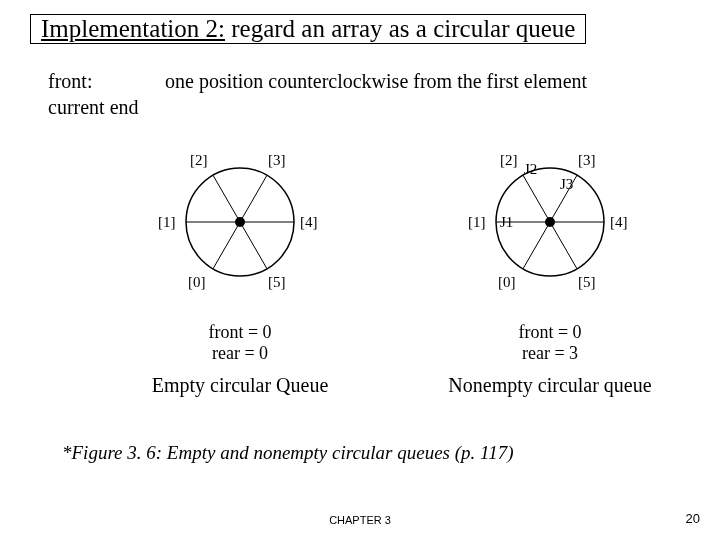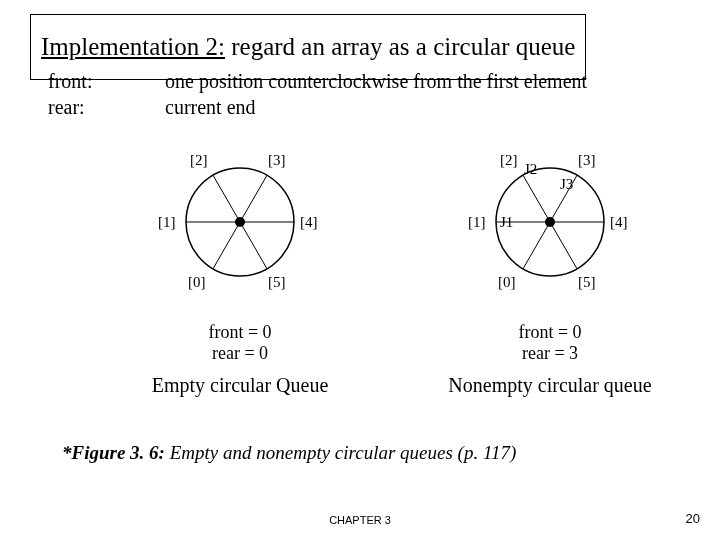--- a/index.html
+++ b/index.html
@@ -15,21 +15,21 @@
   .slide {
     width: 720px;
     height: 540px;
     position: relative;
   }
   .title-box {
     position: absolute;
     left: 30px;
     top: 14px;
     border: 1px solid #000;
-    padding: 18px 10px;
+    padding: 0 10px;
     font-size: 25px;
   }
   .title-box .ul { text-decoration: underline; }
   .def-block {
     position: absolute;
     left: 48px;
     top: 68px;
     font-size: 20px;
     line-height: 1.3;
   }
@@ -66,21 +66,21 @@
   .caption {
     font-size: 20px;
     margin-top: 10px;
   }
   .figure-caption {
     position: absolute;
     left: 62px;
     top: 442px;
     font-size: 19px;
   }
-  .figure-caption .bi { font-style: italic; font-weight: bold; }
+  .figure-caption .bi { font-style: italic; font-weight: normal; }
   .figure-caption .it { font-style: italic; }
   .chapter {
     position: absolute;
     left: 0;
     width: 720px;
     bottom: 14px;
     text-align: center;
     font-family: Arial, sans-serif;
     font-size: 11px;
   }
@@ -100,21 +100,20 @@
   <div class="title-box">
     <span class="ul">Implementation 2:</span><span> regard an array as a circular queue</span>
   </div>
 
   <div class="def-block">
     <div class="def-row">
       <div class="def-label">front:</div>
       <div>one position counterclockwise from the first element</div>
     </div>
     <div class="def-row">
-      <div class="def-label">rear:</div>
       <div>current end</div>
     </div>
   </div>
 
   <div class="diagram-area">
 
     <div class="col col-left">
       <div class="circle-wrap">
         <svg width="300" height="160" viewBox="0 0 300 160">
           <g transform="translate(150,82)">

